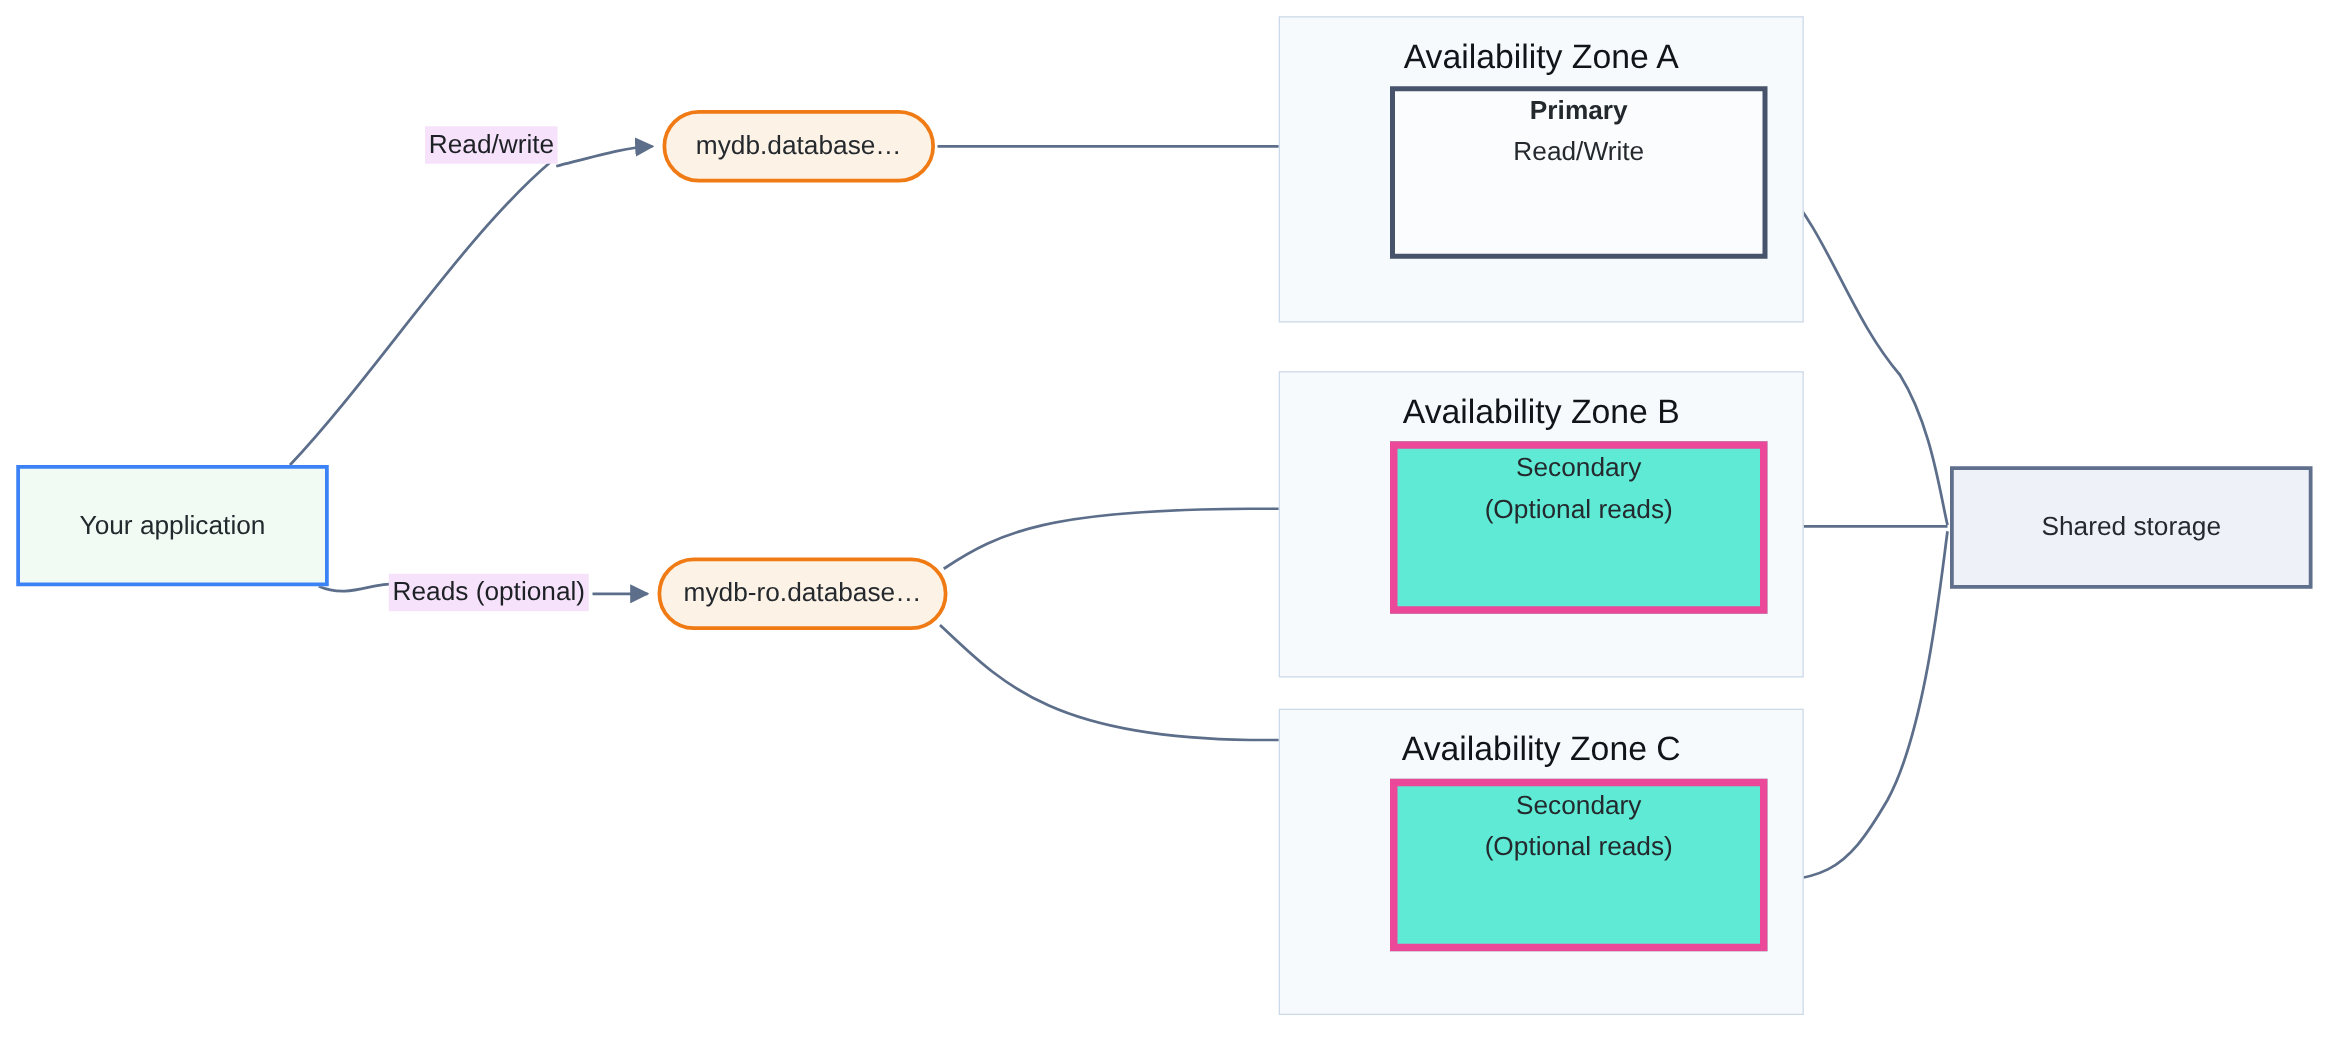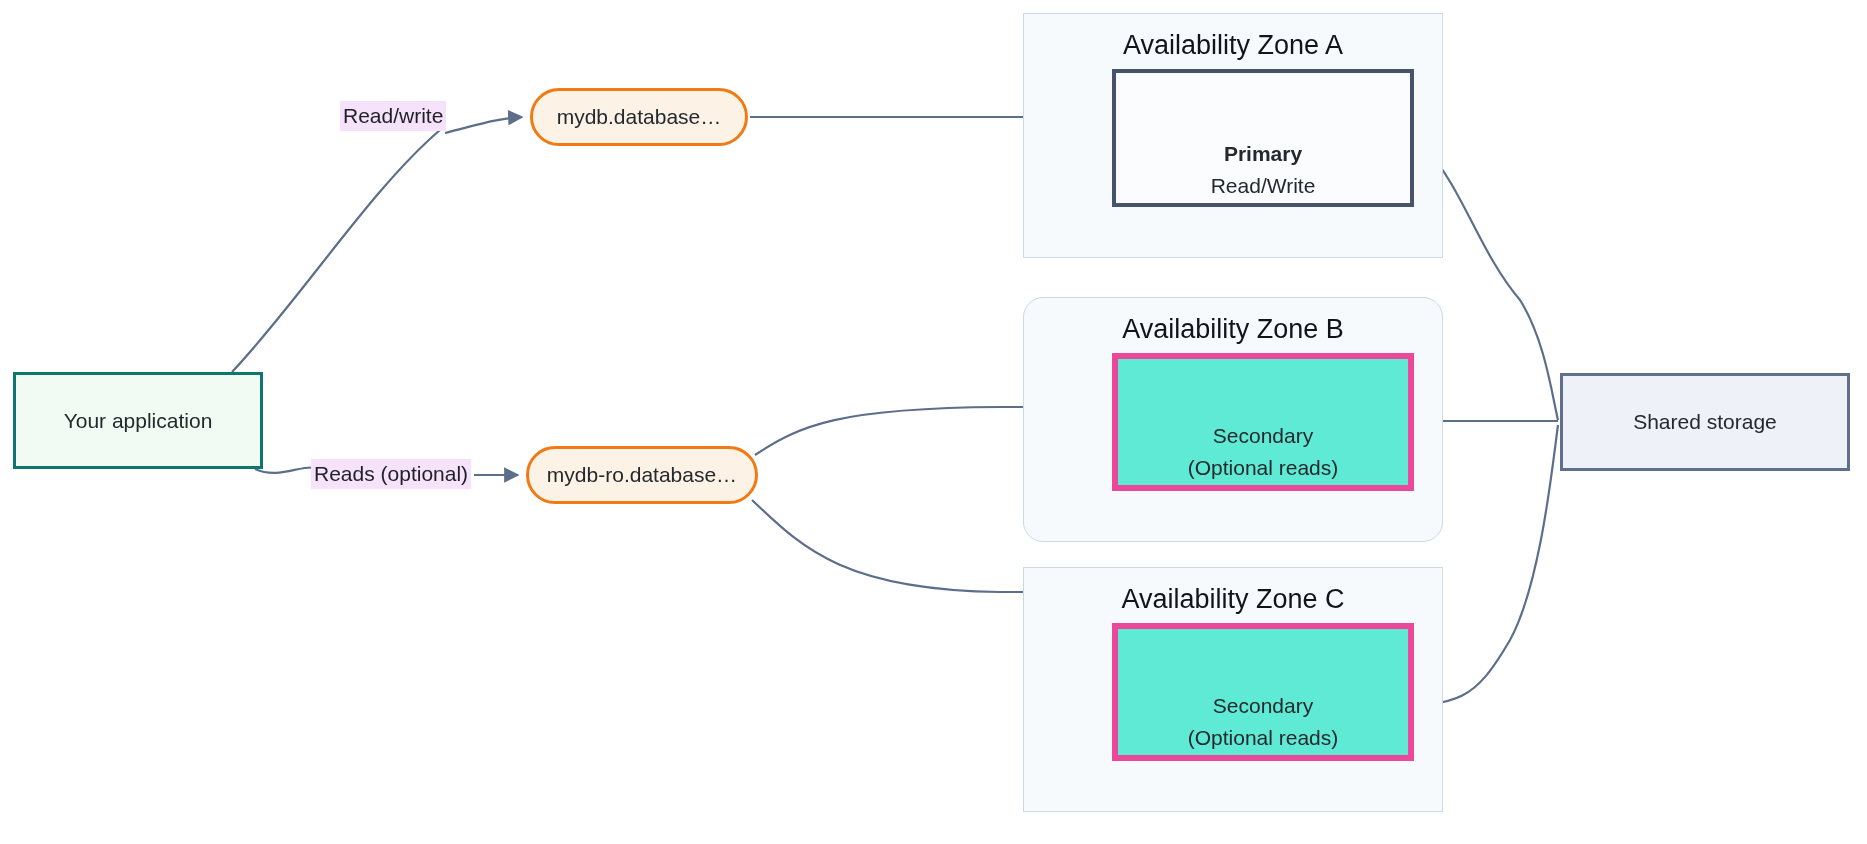--- a/index.html
+++ b/index.html
@@ -35,21 +35,21 @@
     text-align: center;
   }
 
   
   .app-node {
     left: 13px;
     top: 372px;
     width: 250px;
     height: 97px;
     background: #f1fbf3;
-    border: 3px solid #0f766e;
+    border: 3px solid #3b82f6;
     font-size: 21px;
     color: #24292e;
   }
 
   
   .pill {
     background: #fdf2e6;
     border: 3px solid #f07b15;
     border-radius: 40px;
     font-size: 21px;
@@ -72,21 +72,21 @@
   
   .az {
     position: absolute;
     box-sizing: border-box;
     left: 1023px;
     width: 420px;
     background: #f7fafd;
     border: 1px solid #ccd9e8;
   }
   .az-a { top: 13px;  height: 245px; }
-  .az-b { top: 297px; height: 245px; border-radius: 20px; }
+  .az-b { top: 297px; height: 245px; }
   .az-c { top: 567px; height: 245px; }
   .az-title {
     position: absolute;
     left: 0;
     right: 0;
     top: 16px;
     text-align: center;
     font-size: 27px;
     color: #111418;
   }
@@ -95,21 +95,21 @@
   .db-box {
     position: absolute;
     box-sizing: border-box;
     left: 88px;
     top: 55px;
     width: 302px;
     height: 138px;
     display: flex;
     flex-direction: column;
     align-items: center;
-    justify-content: flex-end;
+    justify-content: flex-start;
     text-align: center;
     background: #fbfcfe;
   }
   .db-primary {
     border: 4px solid #46536b;
   }
   .db-secondary {
     border: 6px solid #ec4899;
     background: #5eead4;
   }

